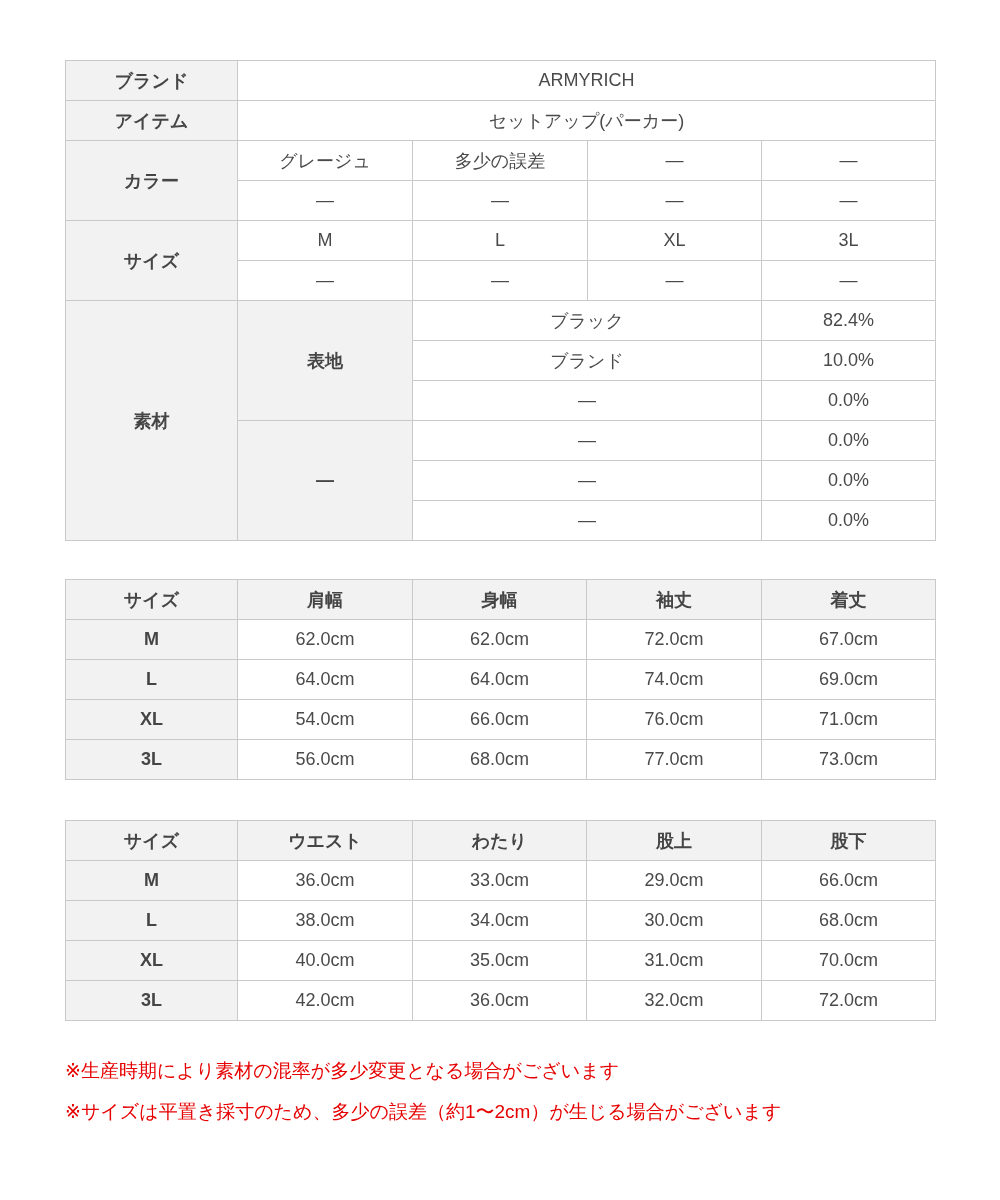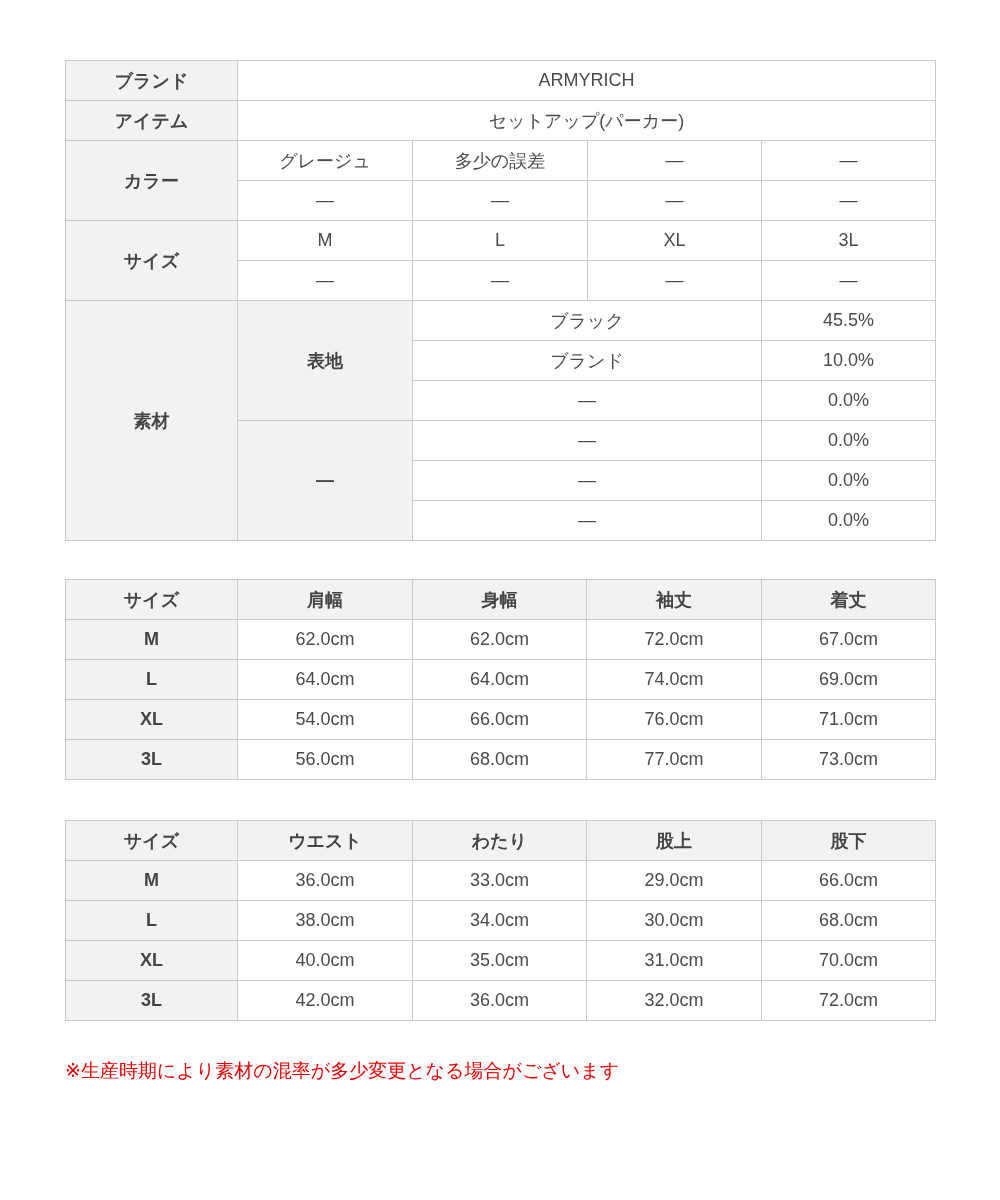--- a/index.html
+++ b/index.html
@@ -100,21 +100,21 @@
       <tr>
         <td>—</td>
         <td>—</td>
         <td>—</td>
         <td>—</td>
       </tr>
       <tr>
         <th rowspan="6">素材</th>
         <th rowspan="3">表地</th>
         <td colspan="2">ブラック</td>
-        <td>45.5%</td>
+        <td>82.4%</td>
       </tr>
       <tr>
         <td colspan="2">ブランド</td>
         <td>10.0%</td>
       </tr>
       <tr>
         <td colspan="2">—</td>
         <td>0.0%</td>
       </tr>
       <tr>
@@ -222,15 +222,16 @@
         <td>42.0cm</td>
         <td>36.0cm</td>
         <td>32.0cm</td>
         <td>72.0cm</td>
       </tr>
     </tbody>
   </table>
 
   <div class="notes">
     <p class="note-line">※生産時期により素材の混率が多少変更となる場合がございます</p>
+    <p class="note-line">※サイズは平置き採寸のため、多少の誤差（約1〜2cm）が生じる場合がございます</p>
   </div>
 
 </div>
 
 </body></html>

